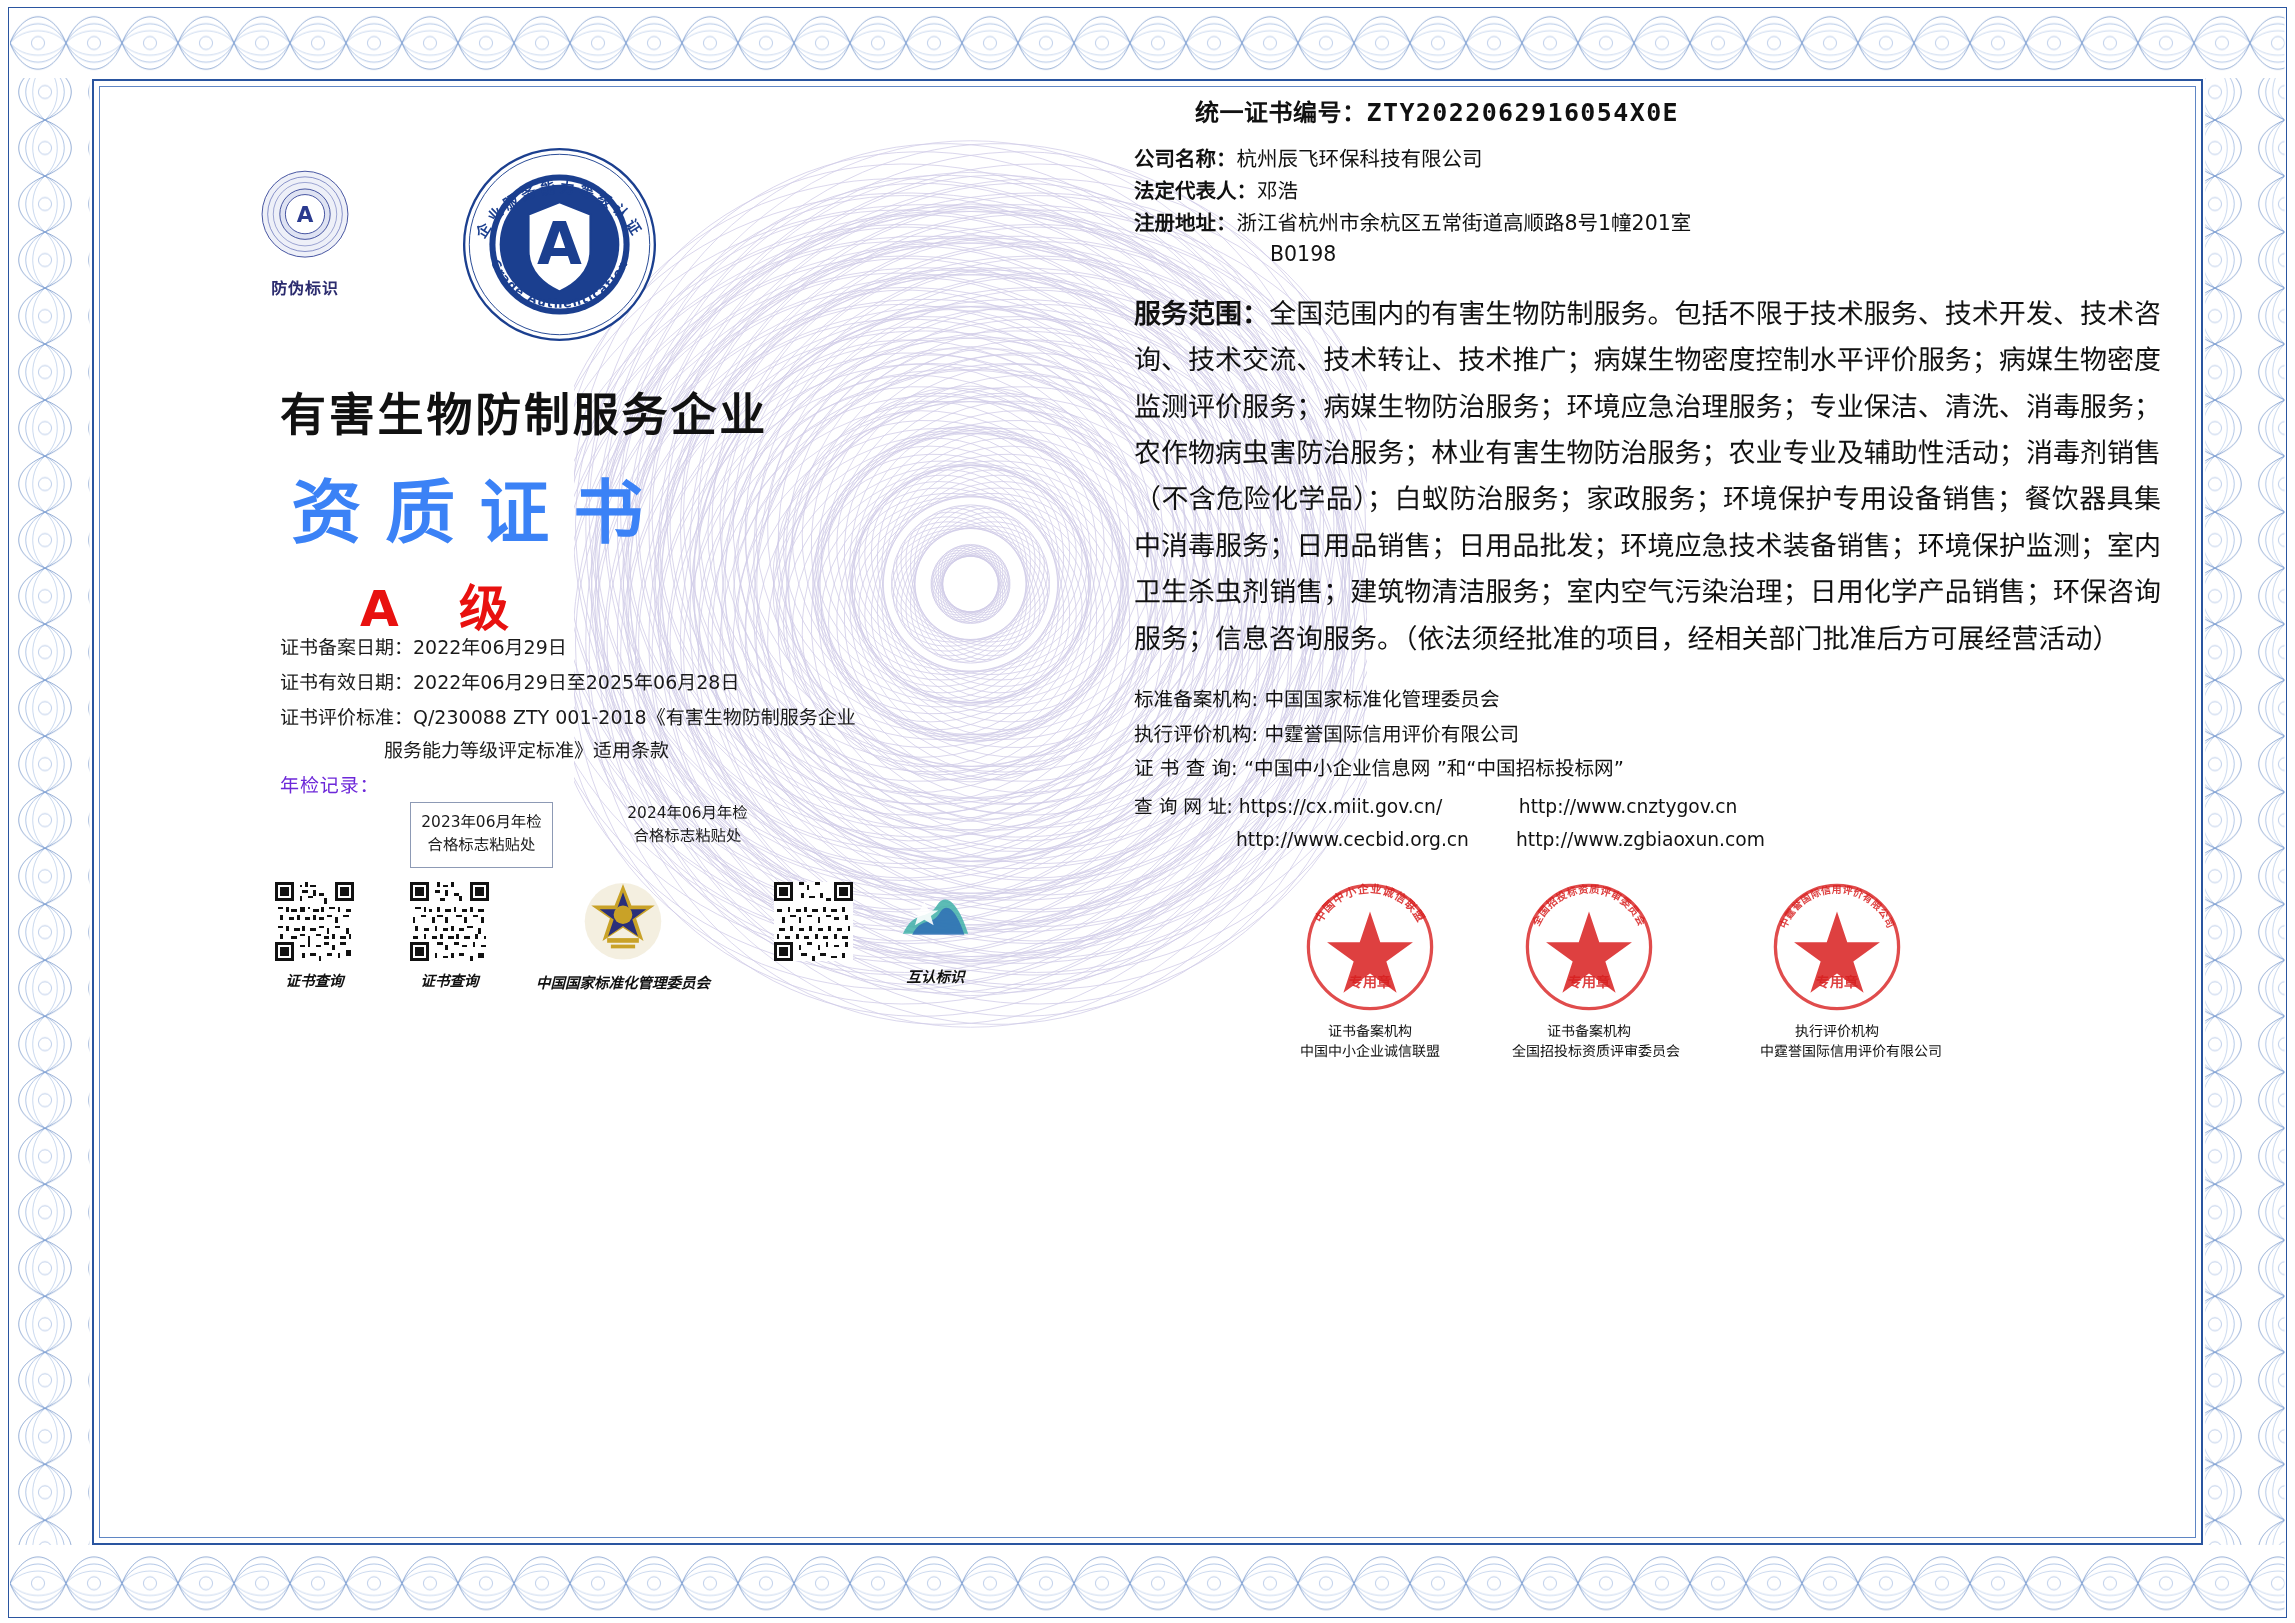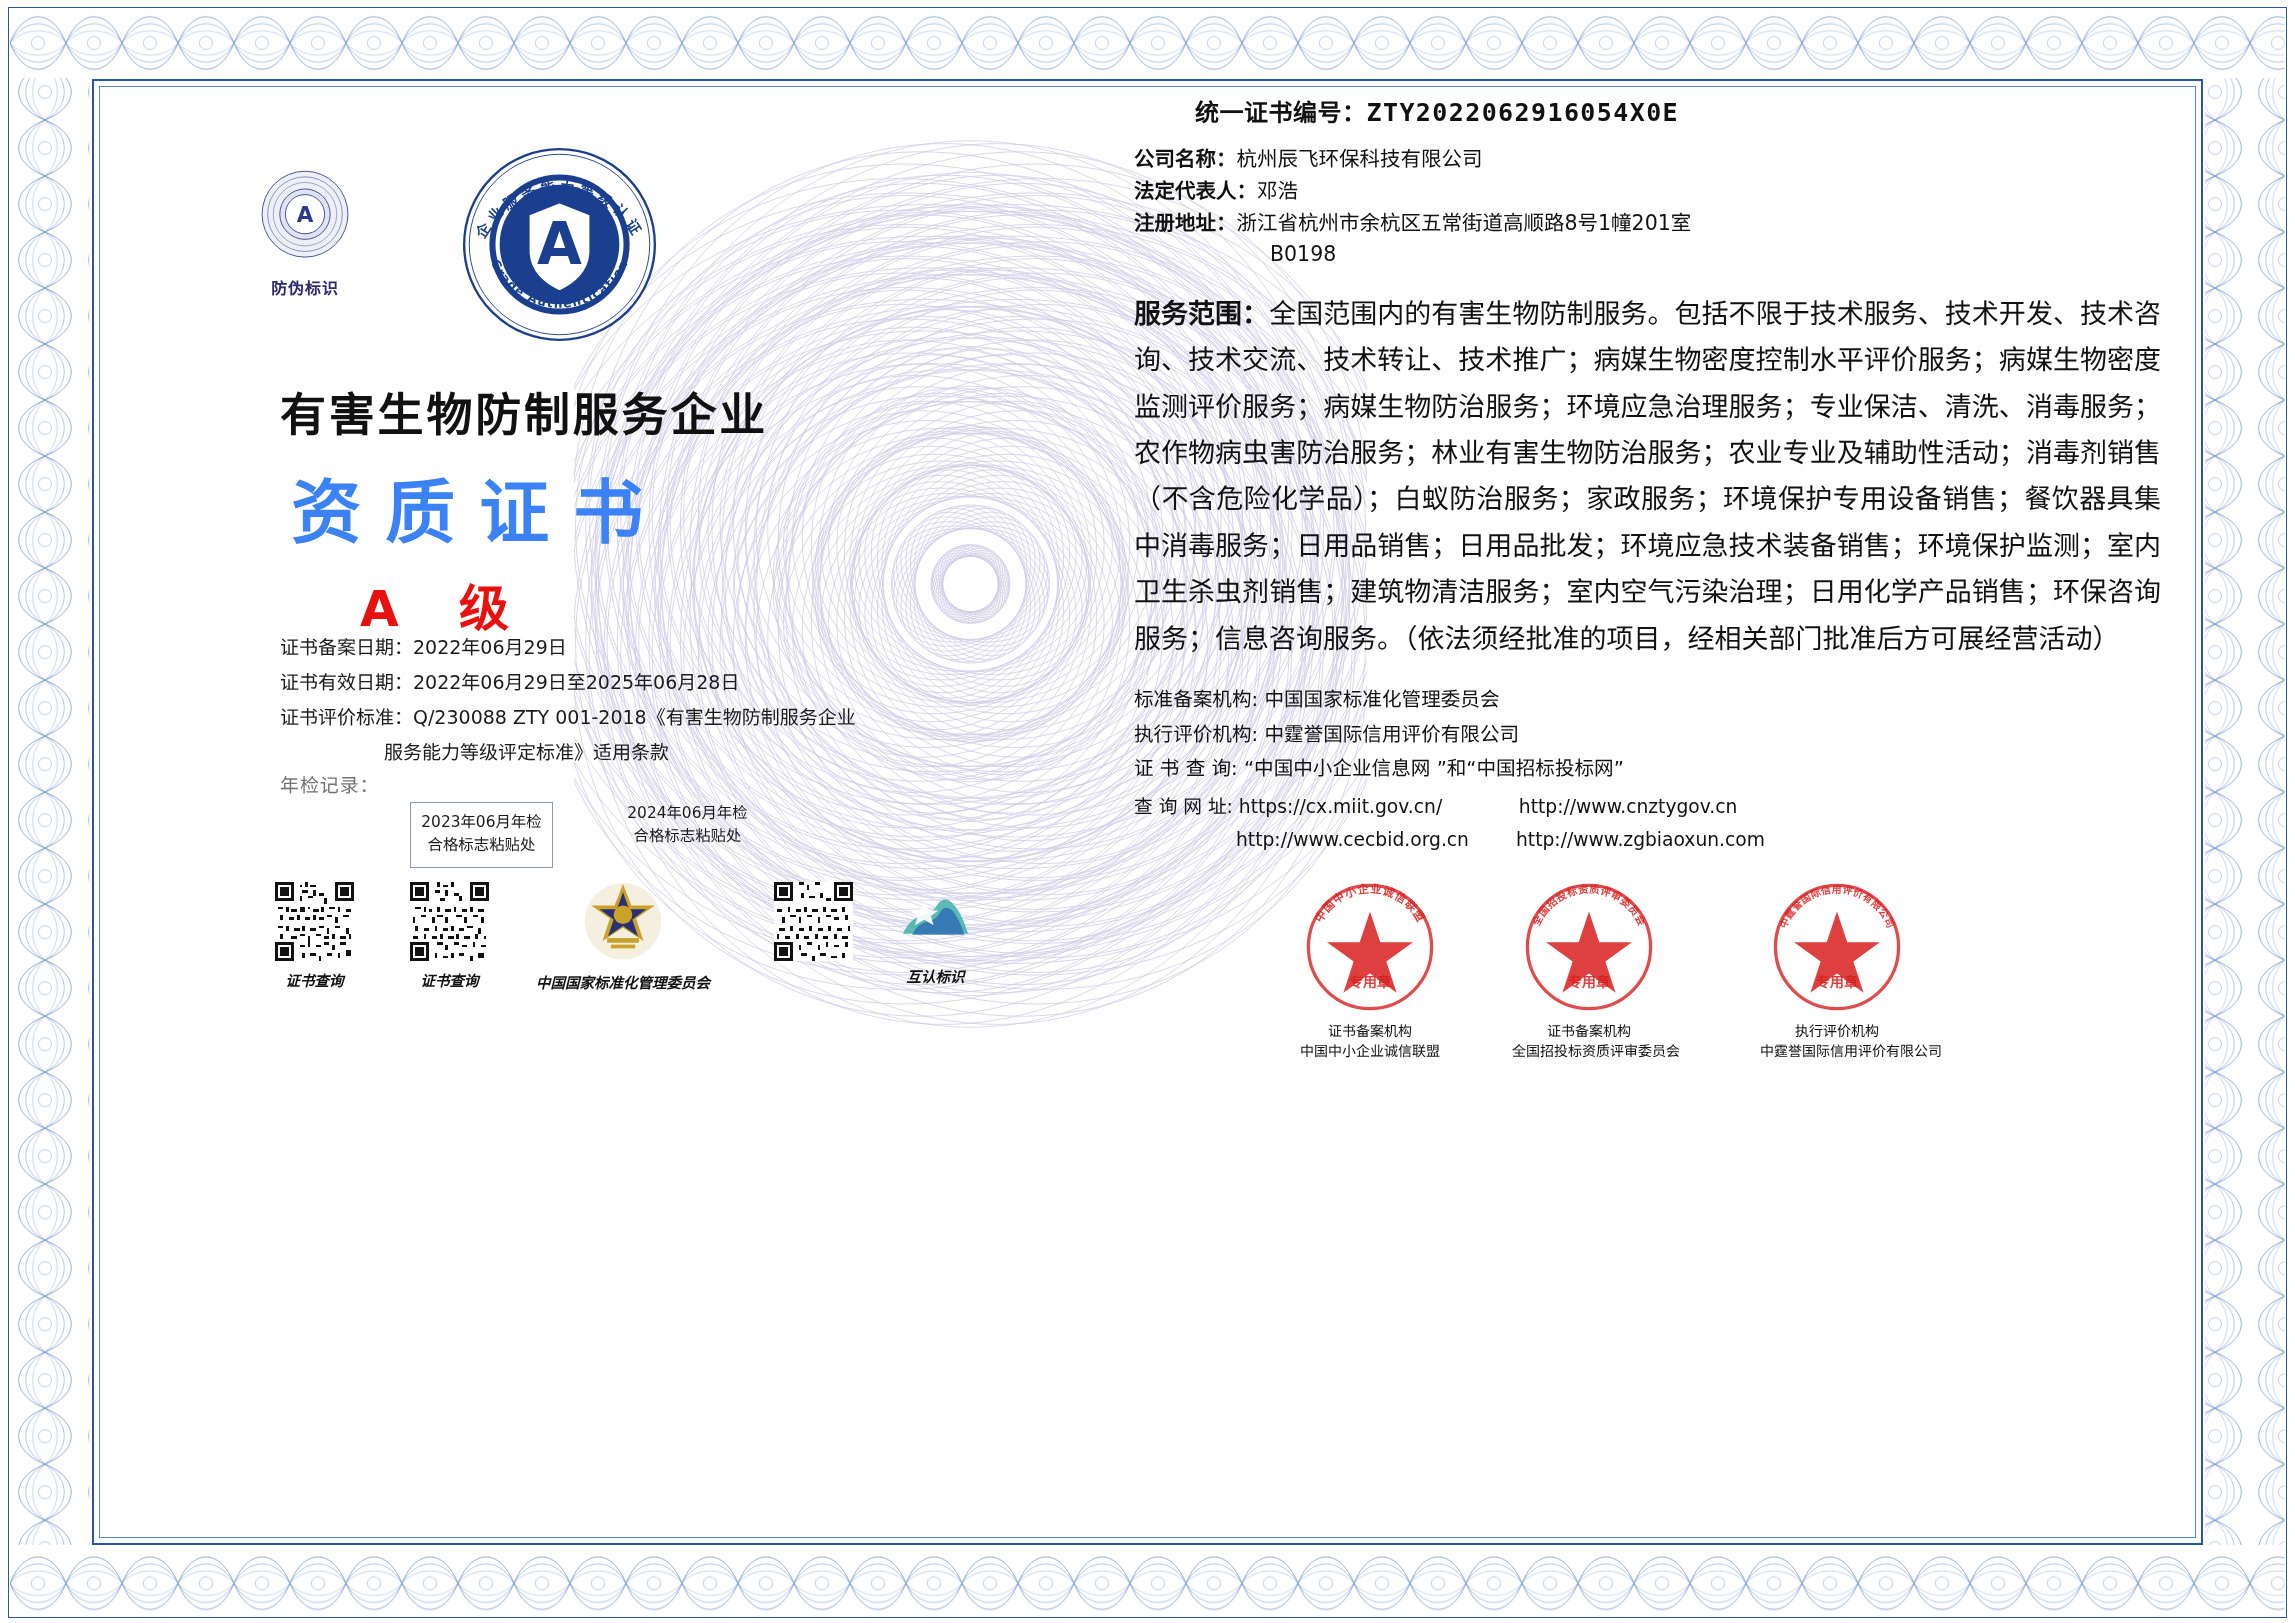--- a/index.html
+++ b/index.html
@@ -124,28 +124,28 @@
   .left-meta {
     position: absolute;
     left: 173px;
     top: 537px;
     width: 821px;
     font-size: 19px;
     color: #1a1a1a;
     line-height: 1.85;
   }
   .left-meta .row { white-space: nowrap; }
-  .left-meta .row.indent { padding-left: 104px; }
+  .left-meta .row.indent { padding-left: 104px; font-family: Liberation Mono, monospace; }
 
   .annual {
     position: absolute;
     left: 173px;
     top: 677px;
     font-size: 19px;
-    color: #737373;
+    color: #6d28d9;
     letter-spacing: 0.9px;
   }
   .sticker {
     position: absolute;
     border: 0.9px solid #8d9ab5;
     background: rgba(255,255,255,0.55);
     font-size: 15.4px;
     color: #1a1a1a;
     line-height: 1.55;
     padding: 7.5px 10.3px 8.4px 10.3px;

